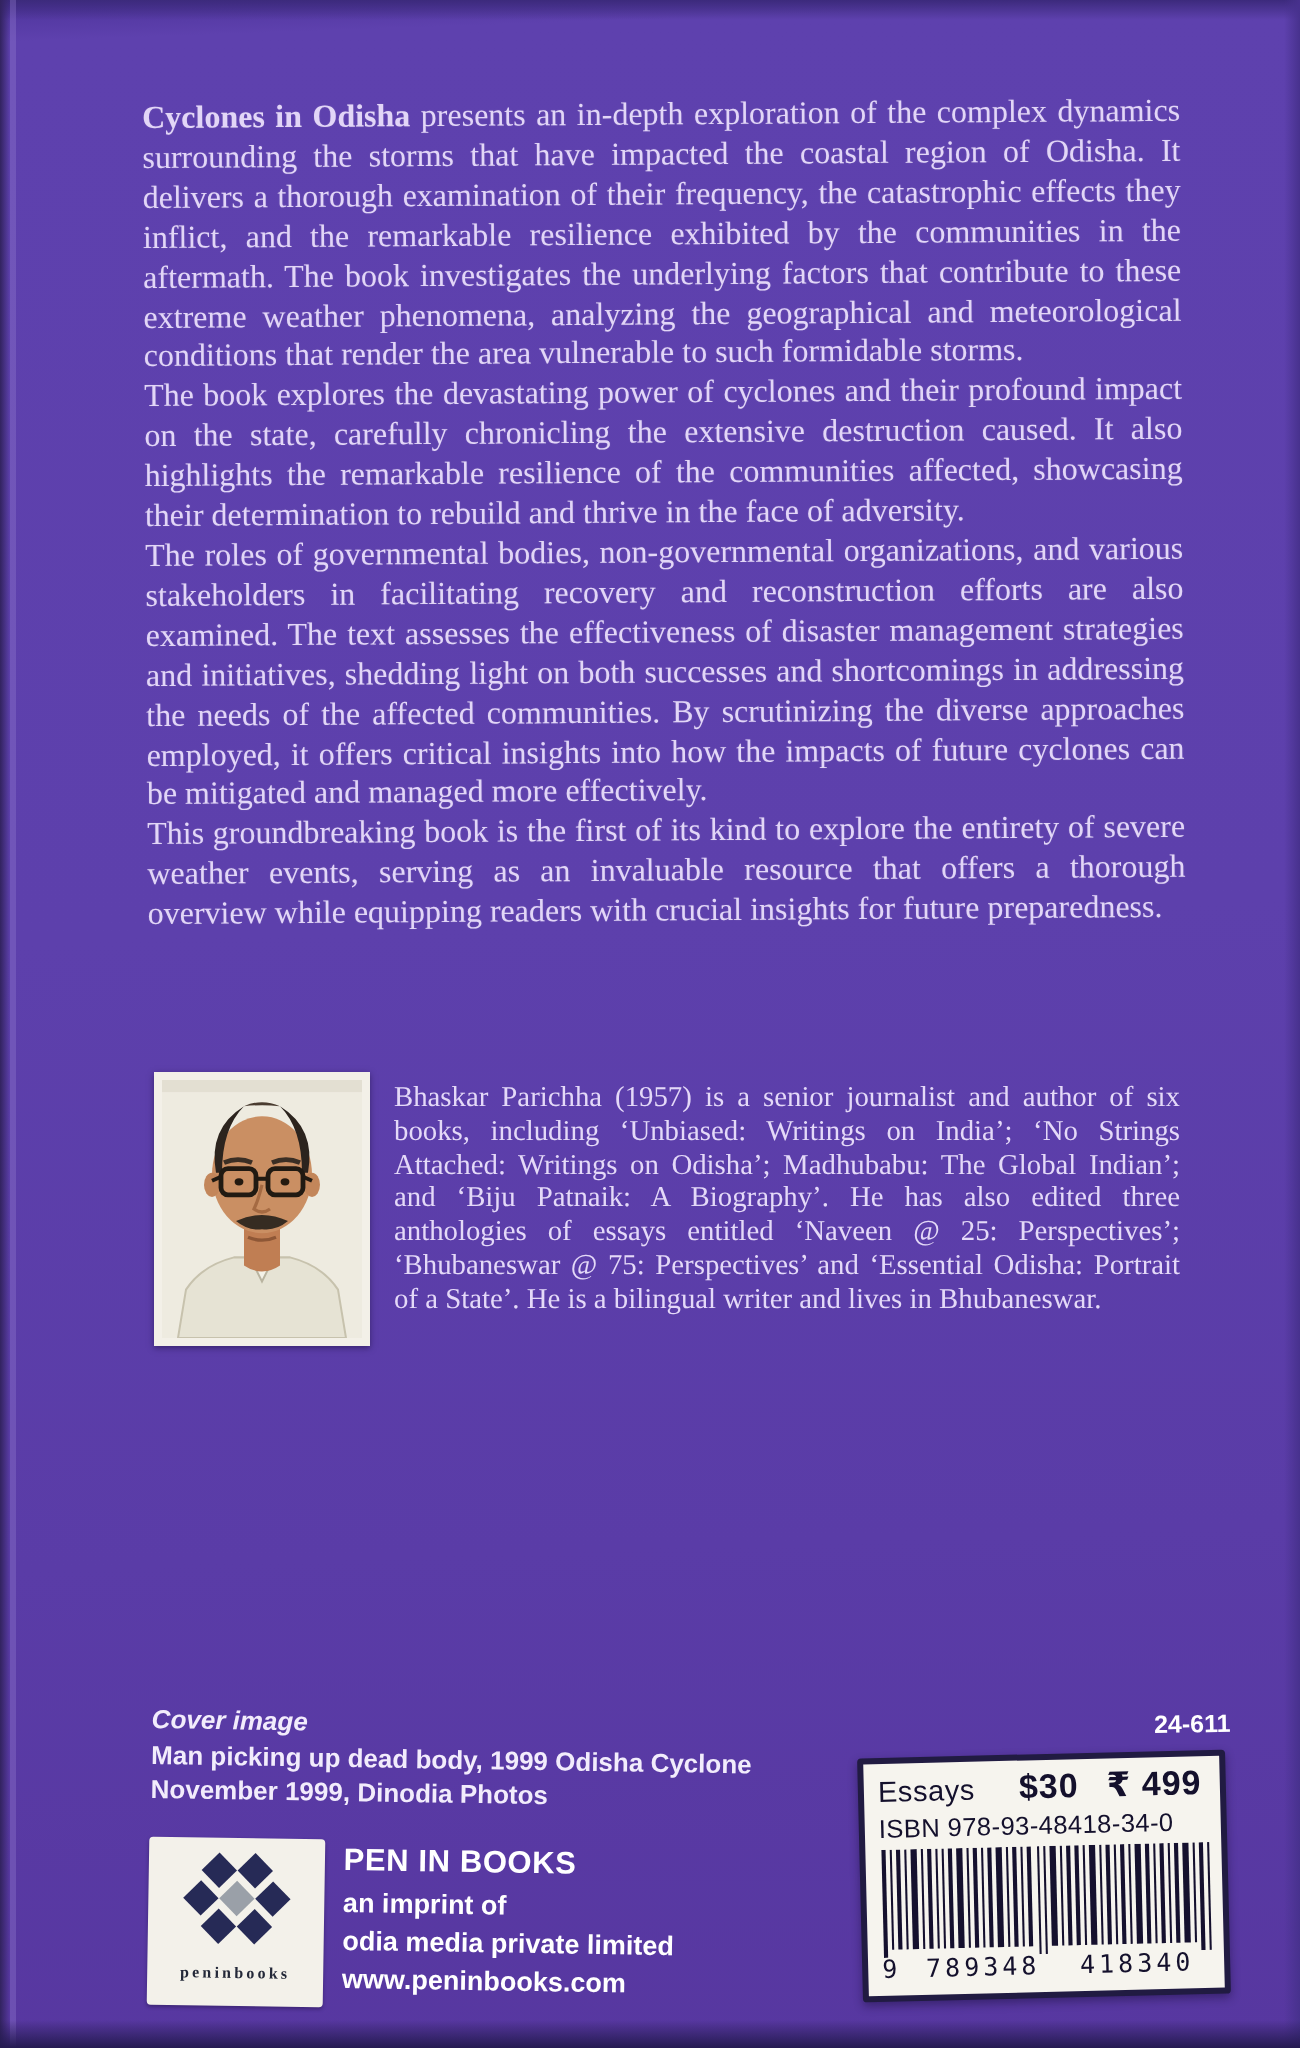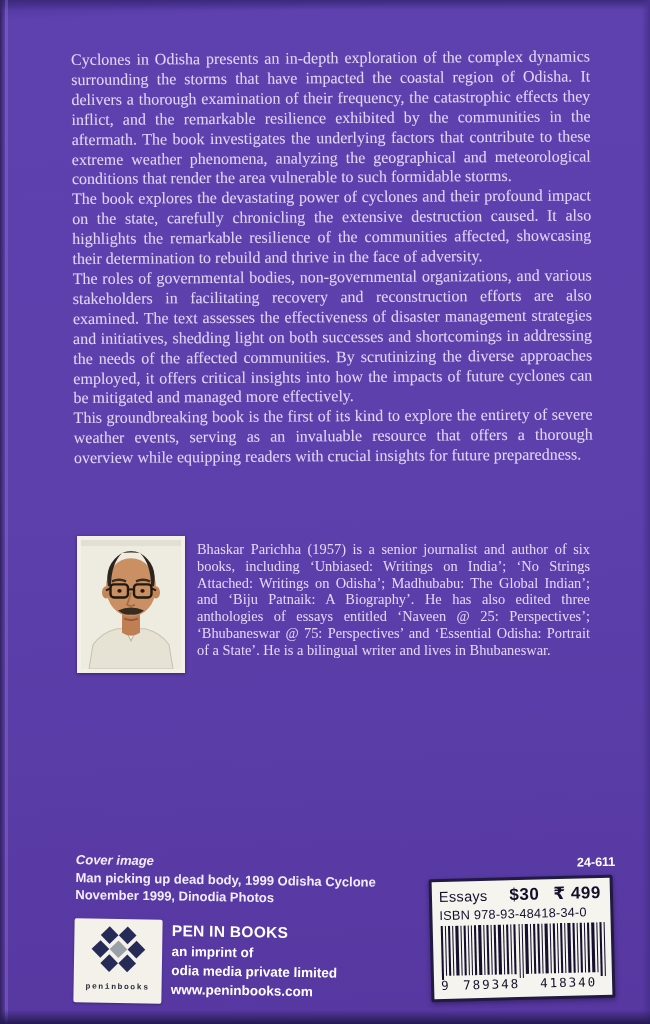--- a/index.html
+++ b/index.html
@@ -19,21 +19,21 @@
   .edge-bottom{left:0;bottom:0;width:100%;height:14px;background:linear-gradient(0deg,#241a50,rgba(36,26,80,0));}
 
   
   .synopsis{
     position:absolute;left:71px;top:50px;width:519px;
     color:#e2d6f7;font-size:16px;line-height:1.245;text-align:justify;
     transform:rotate(-0.4deg);transform-origin:left top;
     text-shadow:0 0 1px rgba(255,255,255,.15);
   }
   .synopsis p{margin:0;}
-  .synopsis b{font-weight:normal;}
+  .synopsis b{font-weight:bold;}
 
   
   .photo-frame{
     position:absolute;left:77px;top:536px;width:108px;height:137px;
     background:#f3f0e8;box-shadow:0 1px 3px rgba(20,10,50,.5);
     padding:4px;box-sizing:border-box;
   }
   .photo-frame svg{display:block;width:100%;height:100%;}
   .bio{
     position:absolute;left:197px;top:541px;width:393px;
@@ -51,21 +51,21 @@
   .credit .credit-title{font-style:italic;margin-bottom:1px;}
   .logo-box{
     position:absolute;left:74px;top:919px;width:88px;height:84px;
     background:#f3f1ea;border-radius:2px;box-shadow:0 1px 2px rgba(20,10,50,.4);
     transform:rotate(0.9deg);
     display:flex;flex-direction:column;align-items:center;justify-content:flex-start;
     padding-top:5px;box-sizing:border-box;
   }
   .logo-box svg{display:block;}
   .logo-word{
-    font-family:Liberation Mono, monospace;
+    font-family:Liberation Serif, serif;
     font-size:8px;font-weight:bold;letter-spacing:1.6px;color:#232838;margin-top:2px;
   }
   .publisher{
     position:absolute;left:172px;top:920px;
     color:#ffffff;font-family:"Liberation Sans","DejaVu Sans",sans-serif;
     font-weight:bold;line-height:1.42;font-size:13.5px;
     transform:rotate(0.9deg);transform-origin:left top;
   }
   .publisher .pub-name{font-size:15.5px;letter-spacing:.3px;}
 

